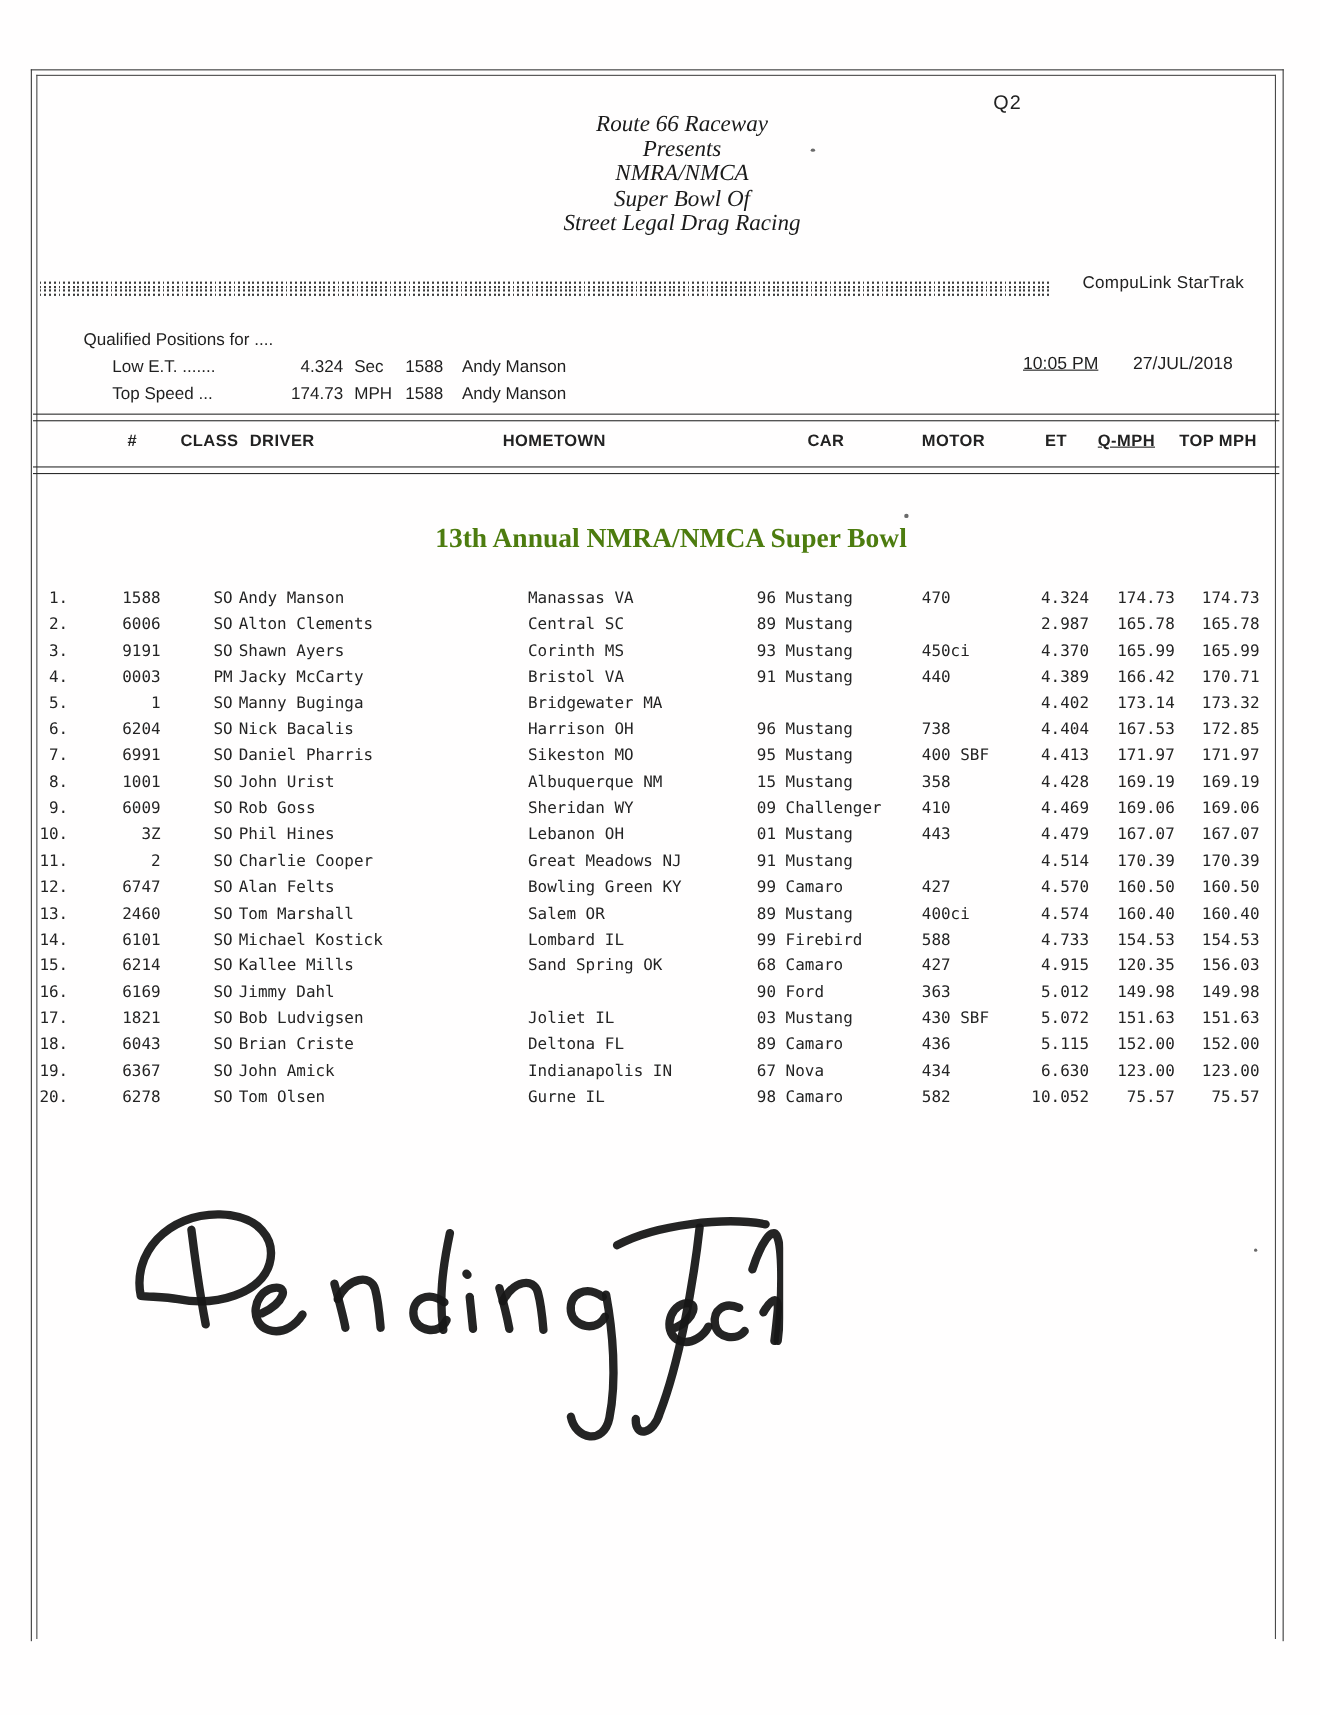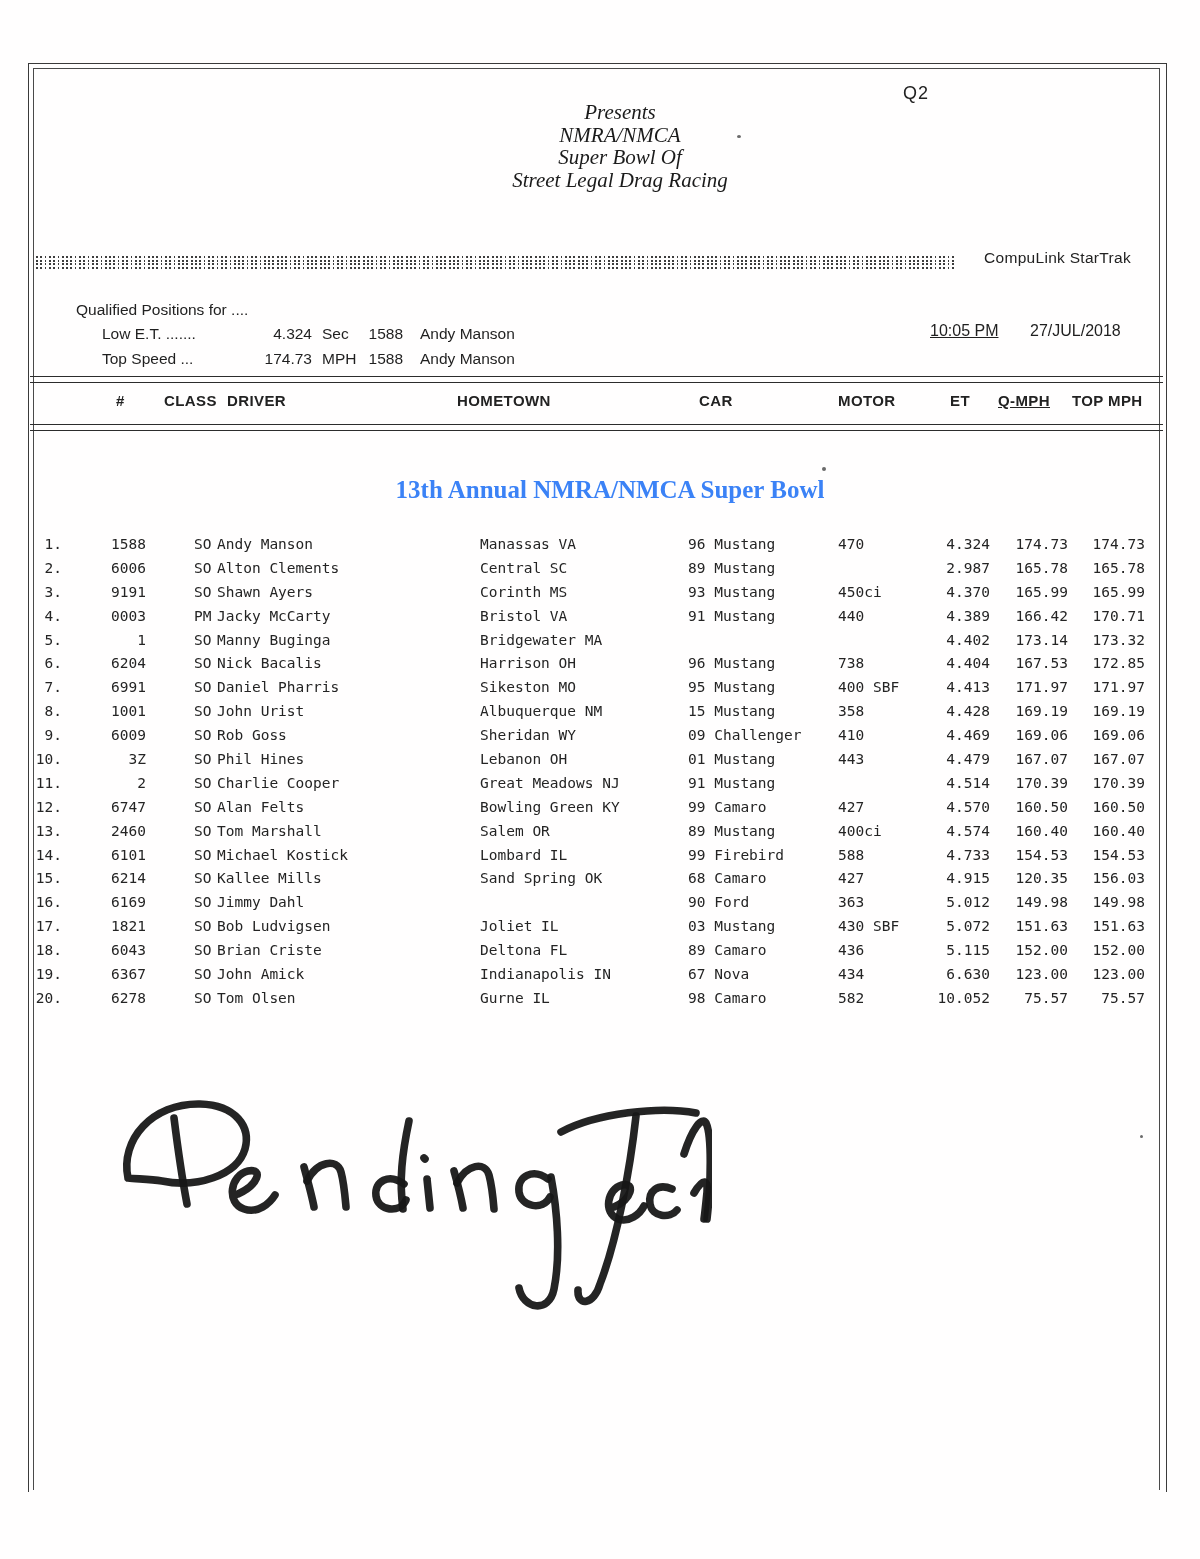--- a/index.html
+++ b/index.html
@@ -34,24 +34,24 @@
   .stamp-time{position:absolute;left:930px;top:322px;font-size:16px;color:#1f1f1f;text-decoration:underline;}
   .stamp-date{position:absolute;left:1030px;top:322px;font-size:16px;color:#1f1f1f;}
   
   .drule{position:absolute;left:30px;width:1133px;height:4.5px;
     border-top:1.8px solid #2c2c2c;border-bottom:1.6px solid #2c2c2c;}
   
   .colhead{position:absolute;top:392px;height:20px;left:0;width:1200px;
     font-size:15px;font-weight:bold;color:#222;letter-spacing:0.4px;}
   .colhead span{position:absolute;top:0;}
   .h-pos{left:116px;} .h-class{left:164px;} .h-driver{left:227px;} .h-hometown{left:457px;}
-  .h-car{left:699px;text-align:center;} .h-motor{left:838px;} .h-et{left:950px;} .h-qmph{left:998px;text-decoration:underline;} .h-top{left:1072px;}
+  .h-car{left:734px;text-align:center;} .h-motor{left:838px;} .h-et{left:950px;} .h-qmph{left:998px;text-decoration:underline;} .h-top{left:1072px;}
   
   .event-title{position:absolute;left:60px;top:476px;width:1100px;text-align:center;
-    font-family:"Liberation Serif",serif;font-weight:bold;font-size:25px;color:#3b82f6;}
+    font-family:"Liberation Serif",serif;font-weight:bold;font-size:25px;color:#4d7c0f;}
   
   .rows{position:absolute;left:0;top:533px;width:1200px;
     font-family:"DejaVu Sans Mono","Liberation Mono",monospace;font-size:14.5px;color:#242424;}
   .rrow{position:relative;height:23.9px;line-height:23.9px;}
   .rrow span{position:absolute;top:0;white-space:pre;}
   .c-pos{left:18px;width:44px;text-align:right;}
   .c-num{left:88px;width:58px;text-align:right;}
   .c-cls{left:183px;margin-left:11px;}
   .c-drv{left:217px;}
   .c-home{left:480px;}
@@ -71,20 +71,21 @@
 <body>
 
 <div id="canvas">
 
   <div class="frame-outer"></div>
   <div class="frame-inner"></div>
 
   <div class="corner">Q2</div>
 
   <div class="letterhead">
+    <div>Route 66 Raceway</div>
     <div>Presents</div>
     <div>NMRA/NMCA</div>
     <div>Super Bowl Of</div>
     <div>Street Legal Drag Racing</div>
   </div>
 
   <div class="dotband">
     <div class="dr"></div>
       <div class="dr"></div>
       <div class="dr"></div>

